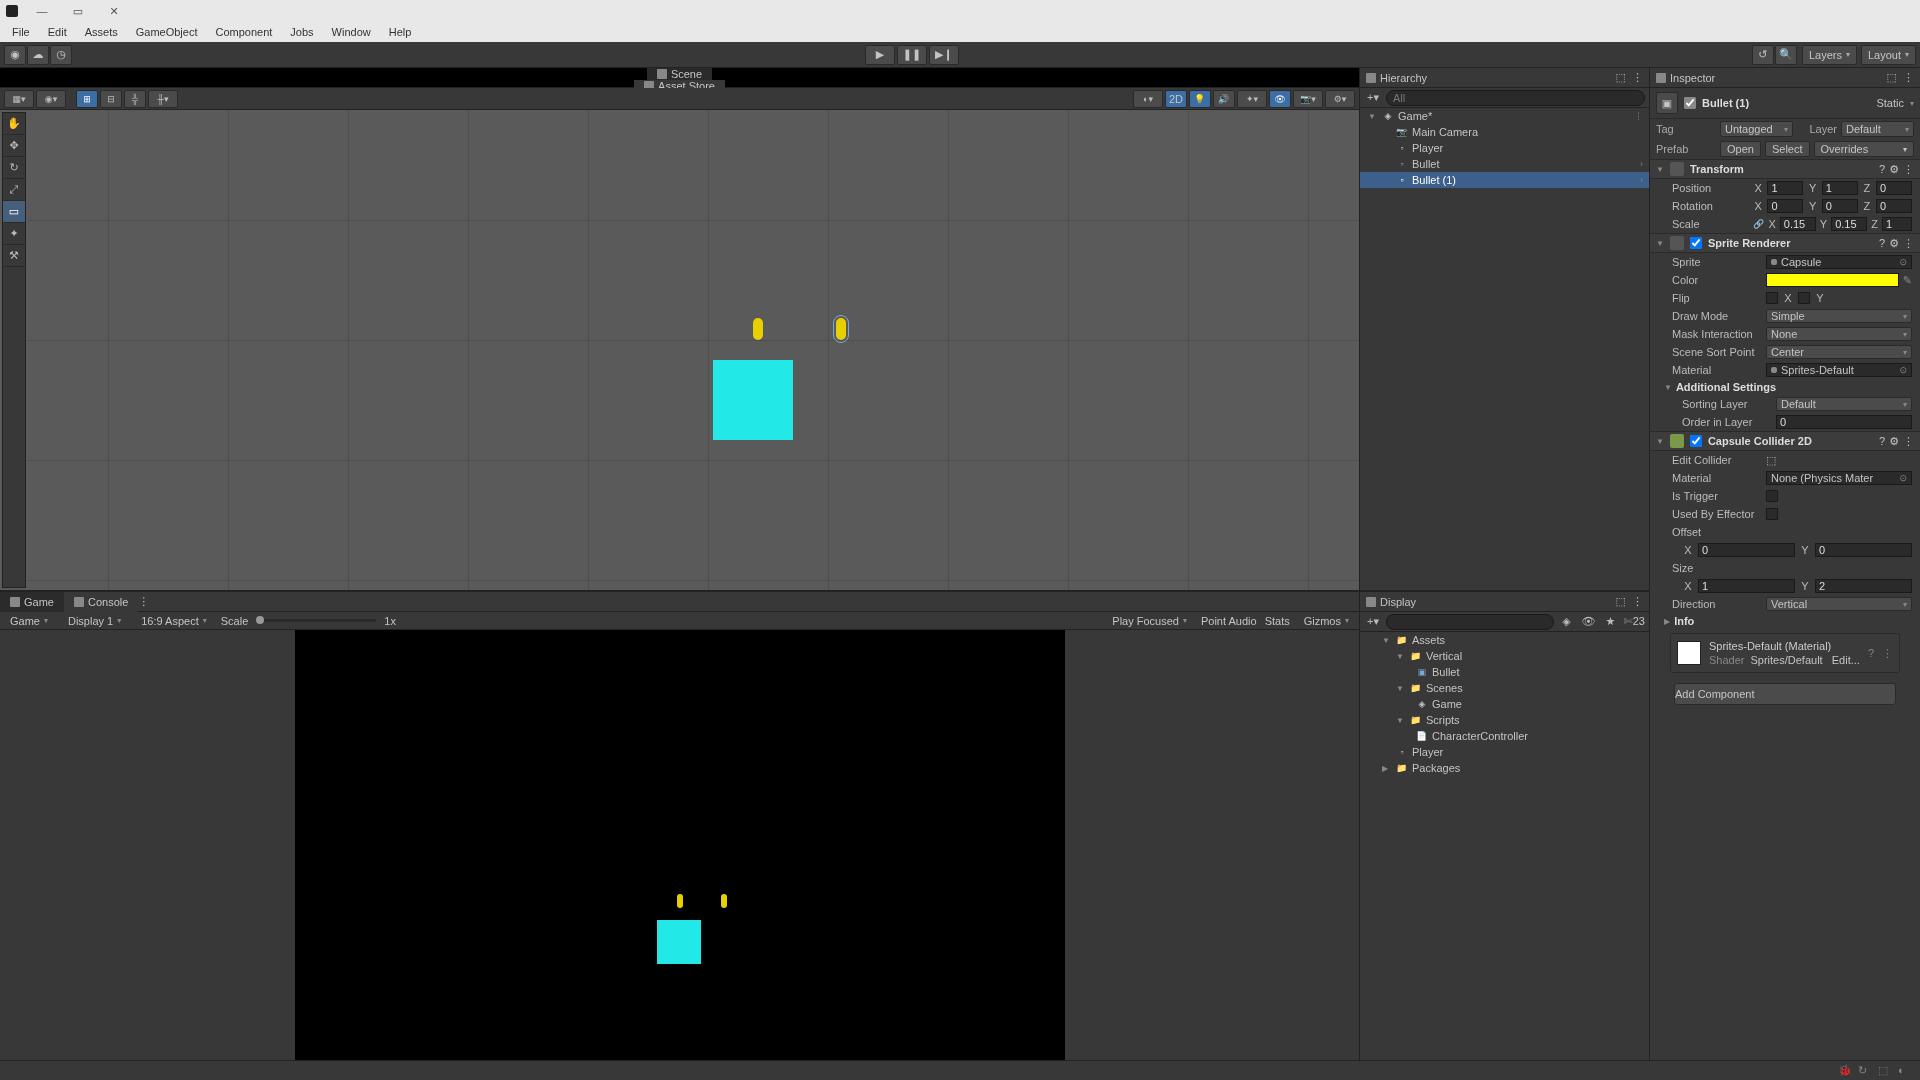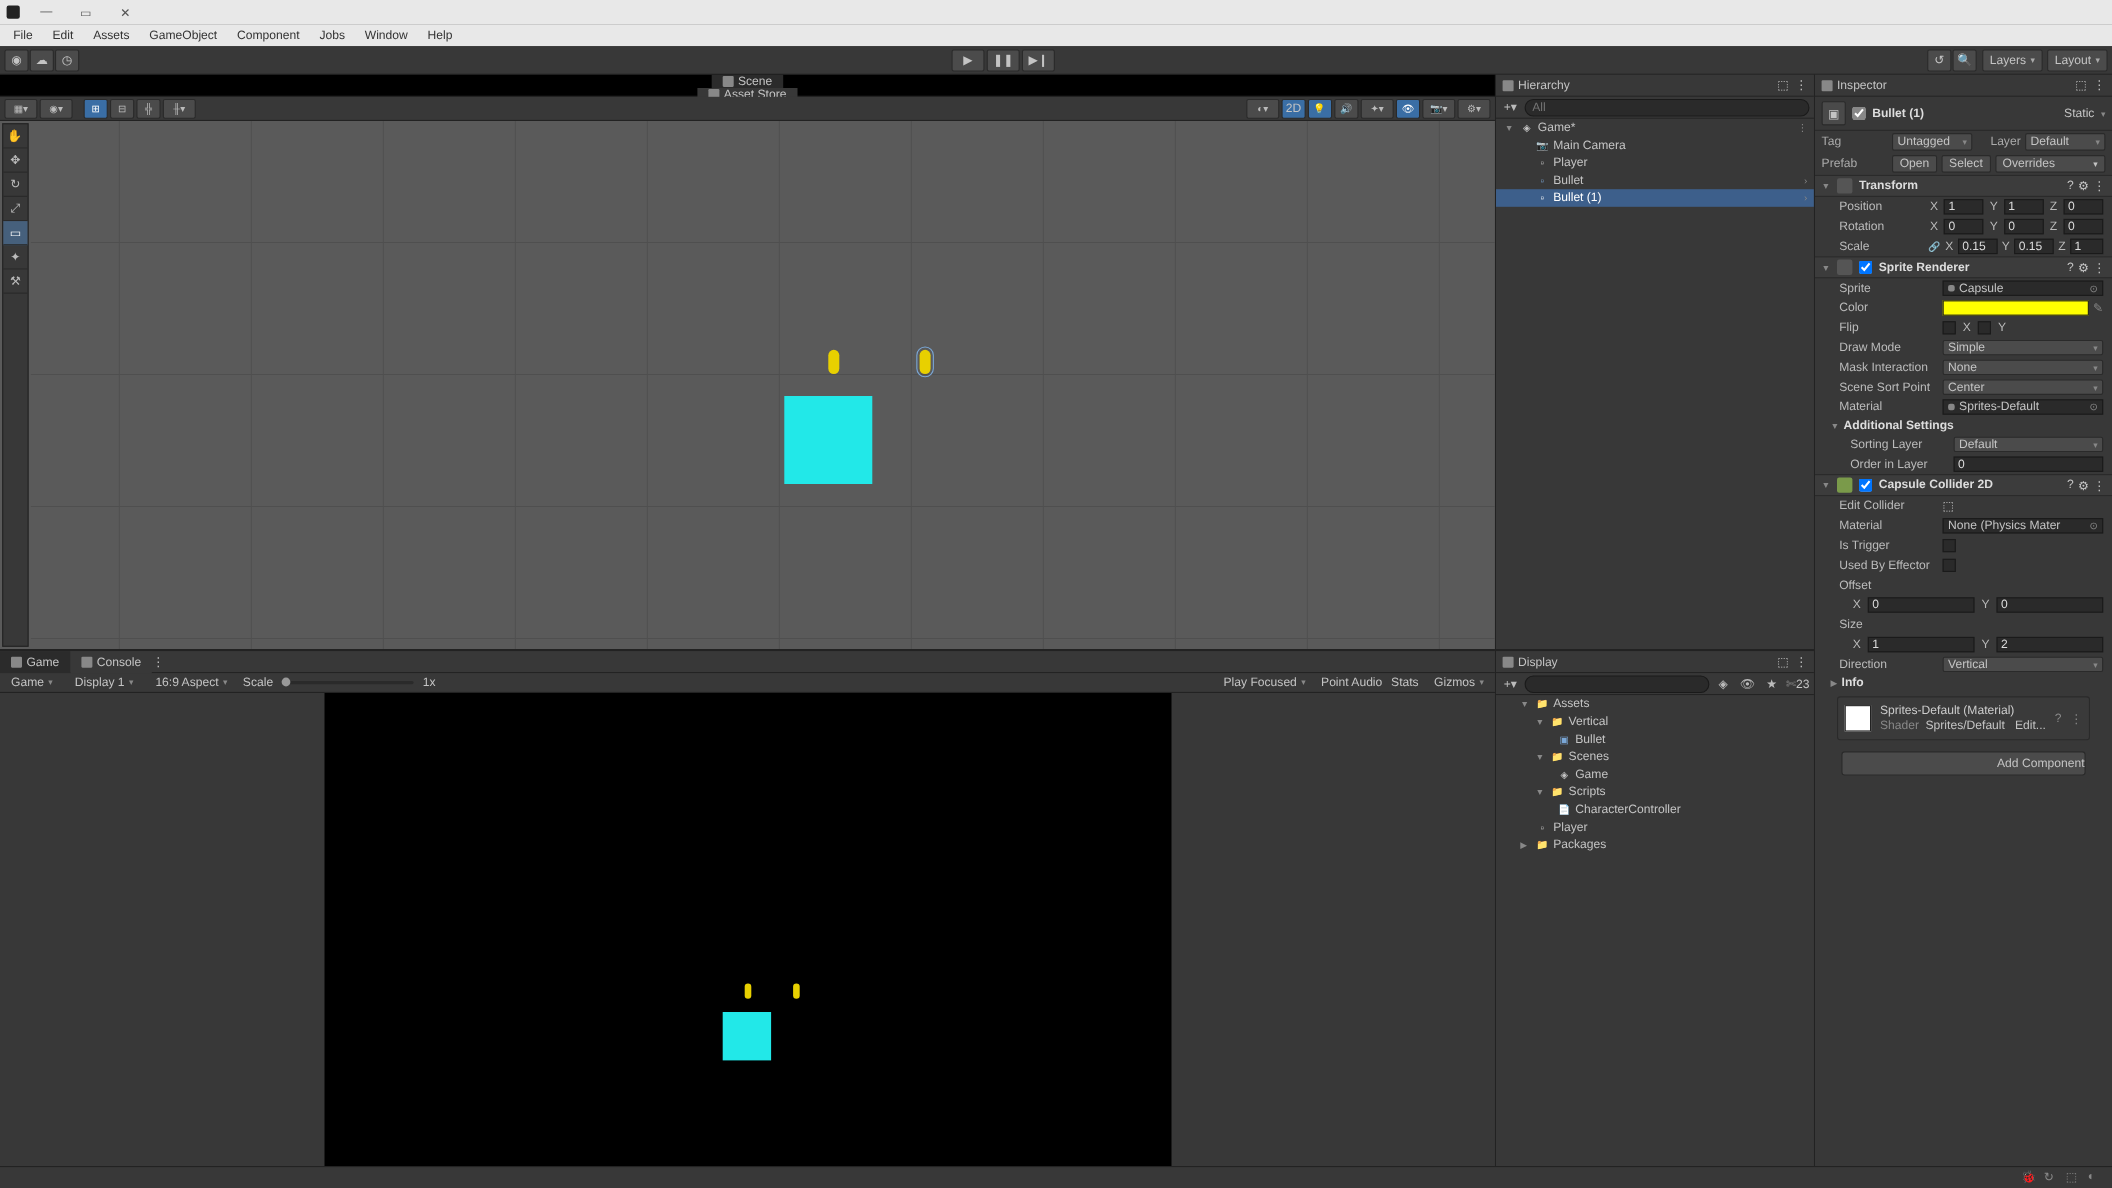--- a/index.html
+++ b/index.html
@@ -104,21 +104,21 @@
 .prop-row .objfield .circ { margin-left: auto; font-size: 9px; color: #888; }
 .prop-row .colorswatch { flex: 1; height: 14px; background: #ffff00; border: 1px solid #1a1a1a; }
 .prop-row .cbox { width: 12px; height: 12px; background: #2a2a2a; border: 1px solid #1a1a1a; }
 .prop-row .link { width: 12px; color: #888; font-size: 9px; text-align: center; }
 .sub-header { padding: 2px 8px 2px 14px; display: flex; align-items: center; gap: 4px; }
 .sub-header .arrow { font-size: 8px; color: #888; }
 .sub-header .stitle { font-weight: bold; color: #ddd; }
 .mat-row { margin: 4px 20px; padding: 6px; background: #3a3a3a; border: 1px solid #2a2a2a; border-radius: 3px; display: flex; align-items: center; gap: 8px; }
 .mat-row .matsw { width: 24px; height: 24px; background: #fff; border: 1px solid #222; }
 .mat-row .matname { flex: 1; color: #ccc; }
-.add-comp { margin: 10px 24px; height: 22px; background: #4b4b4b; border: 1px solid #2a2a2a; border-radius: 3px; display: flex; align-items: center; justify-content: flex-end; color: #ddd; }
+.add-comp { margin: 10px 24px; height: 22px; background: #4b4b4b; border: 1px solid #2a2a2a; border-radius: 3px; display: flex; align-items: center; justify-content: flex-start; color: #ddd; }
 .statusbar { height: 20px; background: #383838; border-top: 1px solid #222; display: flex; align-items: center; justify-content: flex-end; padding: 0 8px; gap: 6px; }
 .statusbar .sicon { width: 14px; height: 14px; color: #888; }
 </style>
 </head>
 <body>
 
 <div class="titlebar">
   <div class="logo"></div>
   <div class="winbtn">—</div>
   <div class="winbtn">▭</div>

